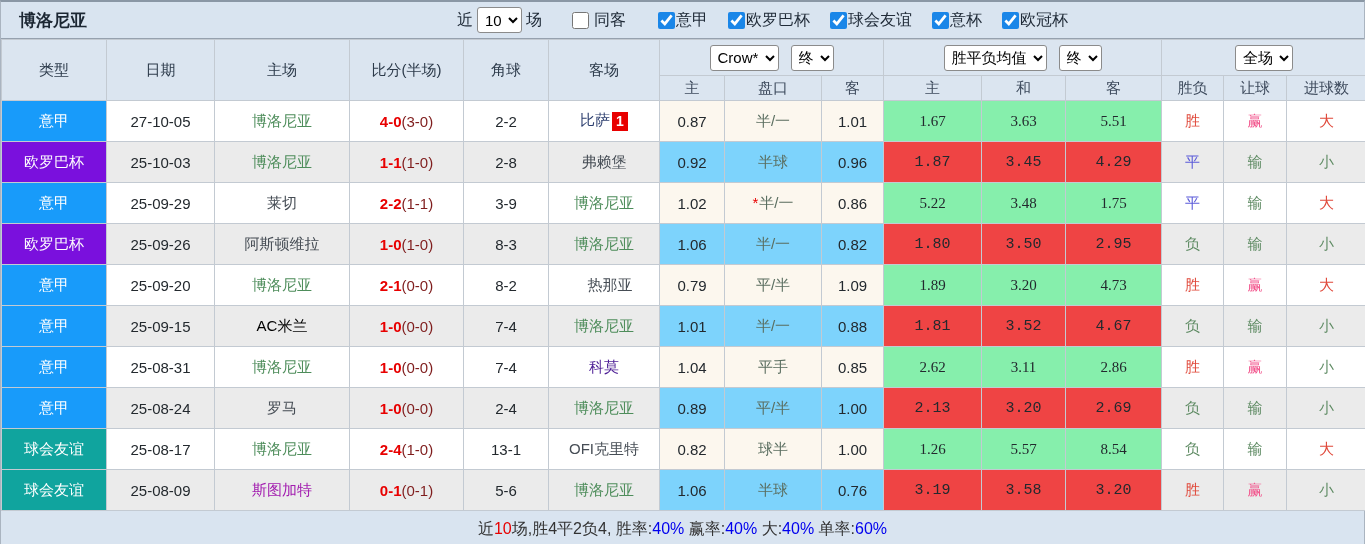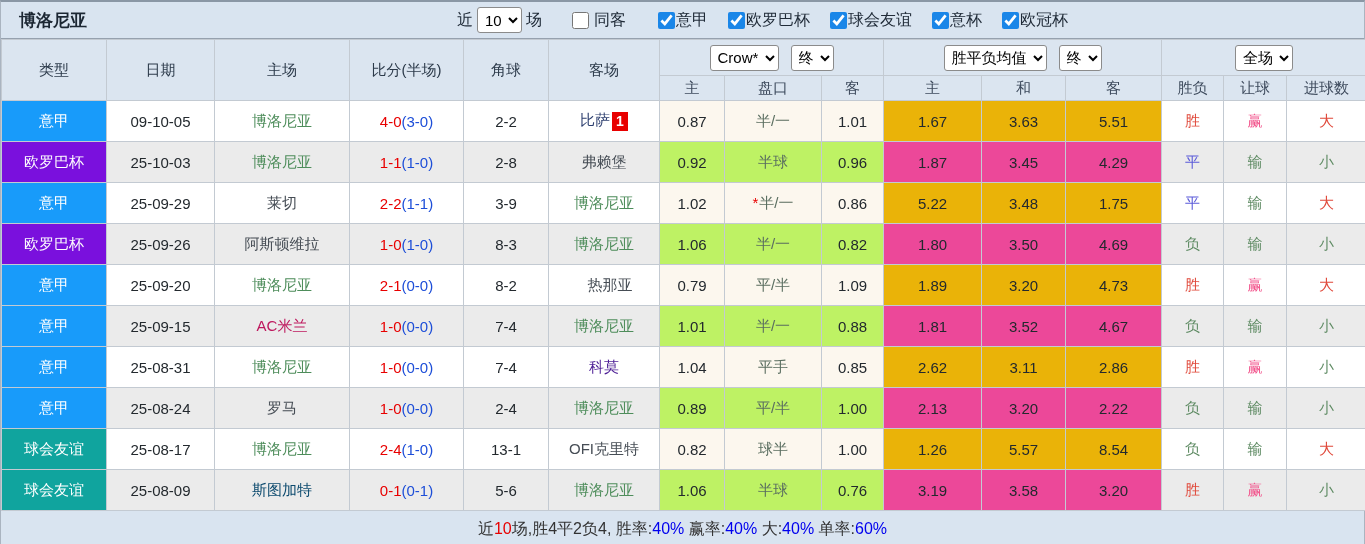--- a/index.html
+++ b/index.html
@@ -21,26 +21,26 @@
   table { border-collapse:collapse; table-layout:fixed; width:1365px; font-size:15px; background:#fff; }
   th, td { border:1px solid #c3cad2; text-align:center; padding:0; white-space:nowrap; overflow:hidden; }
   thead th { background:#dbe5f0; font-weight:normal; color:#2c3a4a; }
   .hrow1 th { height:36px; }
   .hrow2 th { height:25px; color:#3d4a5c; }
   .selwrap { display:flex; align-items:center; justify-content:center; gap:12px; }
   tbody td { height:41px; color:#23292e; }
   tr.odd td { background:#ffffff; }
   tr.even td { background:#ebebeb; }
   tr.odd td.cream { background:#fcf7ee; }
-  tr.even td.cream { background:#bef264; }
-  tr.odd td.skyblue { background:#eab308; }
-  tr.even td.skyblue { background:#ec4899; }
+  tr.even td.cream { background:#7dd3fc; }
+  tr.odd td.skyblue { background:#86efac;font-family:Liberation Serif, serif; }
+  tr.even td.skyblue { background:#ef4444;font-family:Liberation Mono, monospace; }
   td.c-league { color:#ffffff; font-size:15px; }
-  .score-main { font-weight:normal; }
-  .score-half { color:#1d4ed8; }
+  .score-main { font-weight:bold; }
+  .score-half { color:#7f1d1d; }
   td.handicap { color:#5a6e60; }
   .star { color:#e80000; margin-right:1px; }
   .rank-badge { display:inline-block; background:#e80000; color:#fff; font-weight:bold; font-size:14px; line-height:19px; padding:0 4px; margin-left:2px; vertical-align:middle; }
 
   
   .summary { height:36px; display:flex; align-items:center; justify-content:center; font-size:16px; color:#333; background:#d9e4f0; }
 </style>
 </head>
 <body>
 
@@ -133,21 +133,21 @@
         <th>和</th>
         <th>客</th>
         <th>胜负</th>
         <th>让球</th>
         <th>进球数</th>
       </tr>
     </thead>
     <tbody>
         <tr class="odd">
           <td class="c-league" style="background: rgb(24, 155, 250);">意甲</td>
-          <td>09-10-05</td>
+          <td>27-10-05</td>
           <td><span style="color: rgb(78, 141, 91);">博洛尼亚</span></td>
           <td><span class="score-main" style="color: rgb(232, 0, 0);">4-0</span><span class="score-half">(3-0)</span></td>
           <td>2-2</td>
           <td><span style="color: rgb(44, 62, 110);">比萨</span><span class="rank-badge">1</span></td>
           <td class="cream">0.87</td>
           <td class="cream handicap">半/一</td>
           <td class="cream">1.01</td>
           <td class="skyblue">1.67</td>
           <td class="skyblue">3.63</td>
           <td class="skyblue">5.51</td>
@@ -194,21 +194,21 @@
           <td>25-09-26</td>
           <td><span style="color: rgb(70, 77, 85);">阿斯顿维拉</span></td>
           <td><span class="score-main" style="color: rgb(232, 0, 0);">1-0</span><span class="score-half">(1-0)</span></td>
           <td>8-3</td>
           <td><span style="color: rgb(78, 141, 91);">博洛尼亚</span></td>
           <td class="cream">1.06</td>
           <td class="cream handicap">半/一</td>
           <td class="cream">0.82</td>
           <td class="skyblue">1.80</td>
           <td class="skyblue">3.50</td>
-          <td class="skyblue">4.69</td>
+          <td class="skyblue">2.95</td>
           <td style="color: rgb(93, 138, 98);">负</td>
           <td style="color: rgb(93, 138, 98);">输</td>
           <td style="color: rgb(93, 138, 98);">小</td>
         </tr>
         <tr class="odd">
           <td class="c-league" style="background: rgb(24, 155, 250);">意甲</td>
           <td>25-09-20</td>
           <td><span style="color: rgb(78, 141, 91);">博洛尼亚</span></td>
           <td><span class="score-main" style="color: rgb(232, 0, 0);">2-1</span><span class="score-half">(0-0)</span></td>
           <td>8-2</td>
@@ -219,21 +219,21 @@
           <td class="skyblue">1.89</td>
           <td class="skyblue">3.20</td>
           <td class="skyblue">4.73</td>
           <td style="color: rgb(224, 73, 59);">胜</td>
           <td style="color: rgb(242, 84, 140);">赢</td>
           <td style="color: rgb(224, 73, 59);">大</td>
         </tr>
         <tr class="even">
           <td class="c-league" style="background: rgb(24, 155, 250);">意甲</td>
           <td>25-09-15</td>
-          <td><span style="color: #be185d;">AC米兰</span></td>
+          <td><span style="color: #000000;">AC米兰</span></td>
           <td><span class="score-main" style="color: rgb(232, 0, 0);">1-0</span><span class="score-half">(0-0)</span></td>
           <td>7-4</td>
           <td><span style="color: rgb(78, 141, 91);">博洛尼亚</span></td>
           <td class="cream">1.01</td>
           <td class="cream handicap">半/一</td>
           <td class="cream">0.88</td>
           <td class="skyblue">1.81</td>
           <td class="skyblue">3.52</td>
           <td class="skyblue">4.67</td>
           <td style="color: rgb(93, 138, 98);">负</td>
@@ -262,21 +262,21 @@
           <td>25-08-24</td>
           <td><span style="color: rgb(70, 77, 85);">罗马</span></td>
           <td><span class="score-main" style="color: rgb(232, 0, 0);">1-0</span><span class="score-half">(0-0)</span></td>
           <td>2-4</td>
           <td><span style="color: rgb(78, 141, 91);">博洛尼亚</span></td>
           <td class="cream">0.89</td>
           <td class="cream handicap">平/半</td>
           <td class="cream">1.00</td>
           <td class="skyblue">2.13</td>
           <td class="skyblue">3.20</td>
-          <td class="skyblue">2.22</td>
+          <td class="skyblue">2.69</td>
           <td style="color: rgb(93, 138, 98);">负</td>
           <td style="color: rgb(93, 138, 98);">输</td>
           <td style="color: rgb(93, 138, 98);">小</td>
         </tr>
         <tr class="odd">
           <td class="c-league" style="background: rgb(16, 164, 158);">球会友谊</td>
           <td>25-08-17</td>
           <td><span style="color: rgb(78, 141, 91);">博洛尼亚</span></td>
           <td><span class="score-main" style="color: rgb(232, 0, 0);">2-4</span><span class="score-half">(1-0)</span></td>
           <td>13-1</td>
@@ -287,21 +287,21 @@
           <td class="skyblue">1.26</td>
           <td class="skyblue">5.57</td>
           <td class="skyblue">8.54</td>
           <td style="color: rgb(93, 138, 98);">负</td>
           <td style="color: rgb(93, 138, 98);">输</td>
           <td style="color: rgb(224, 73, 59);">大</td>
         </tr>
         <tr class="even">
           <td class="c-league" style="background: rgb(16, 164, 158);">球会友谊</td>
           <td>25-08-09</td>
-          <td><span style="color: #0c4a6e;">斯图加特</span></td>
+          <td><span style="color: #a21caf;">斯图加特</span></td>
           <td><span class="score-main" style="color: rgb(232, 0, 0);">0-1</span><span class="score-half">(0-1)</span></td>
           <td>5-6</td>
           <td><span style="color: rgb(78, 141, 91);">博洛尼亚</span></td>
           <td class="cream">1.06</td>
           <td class="cream handicap">半球</td>
           <td class="cream">0.76</td>
           <td class="skyblue">3.19</td>
           <td class="skyblue">3.58</td>
           <td class="skyblue">3.20</td>
           <td style="color: rgb(224, 73, 59);">胜</td>

